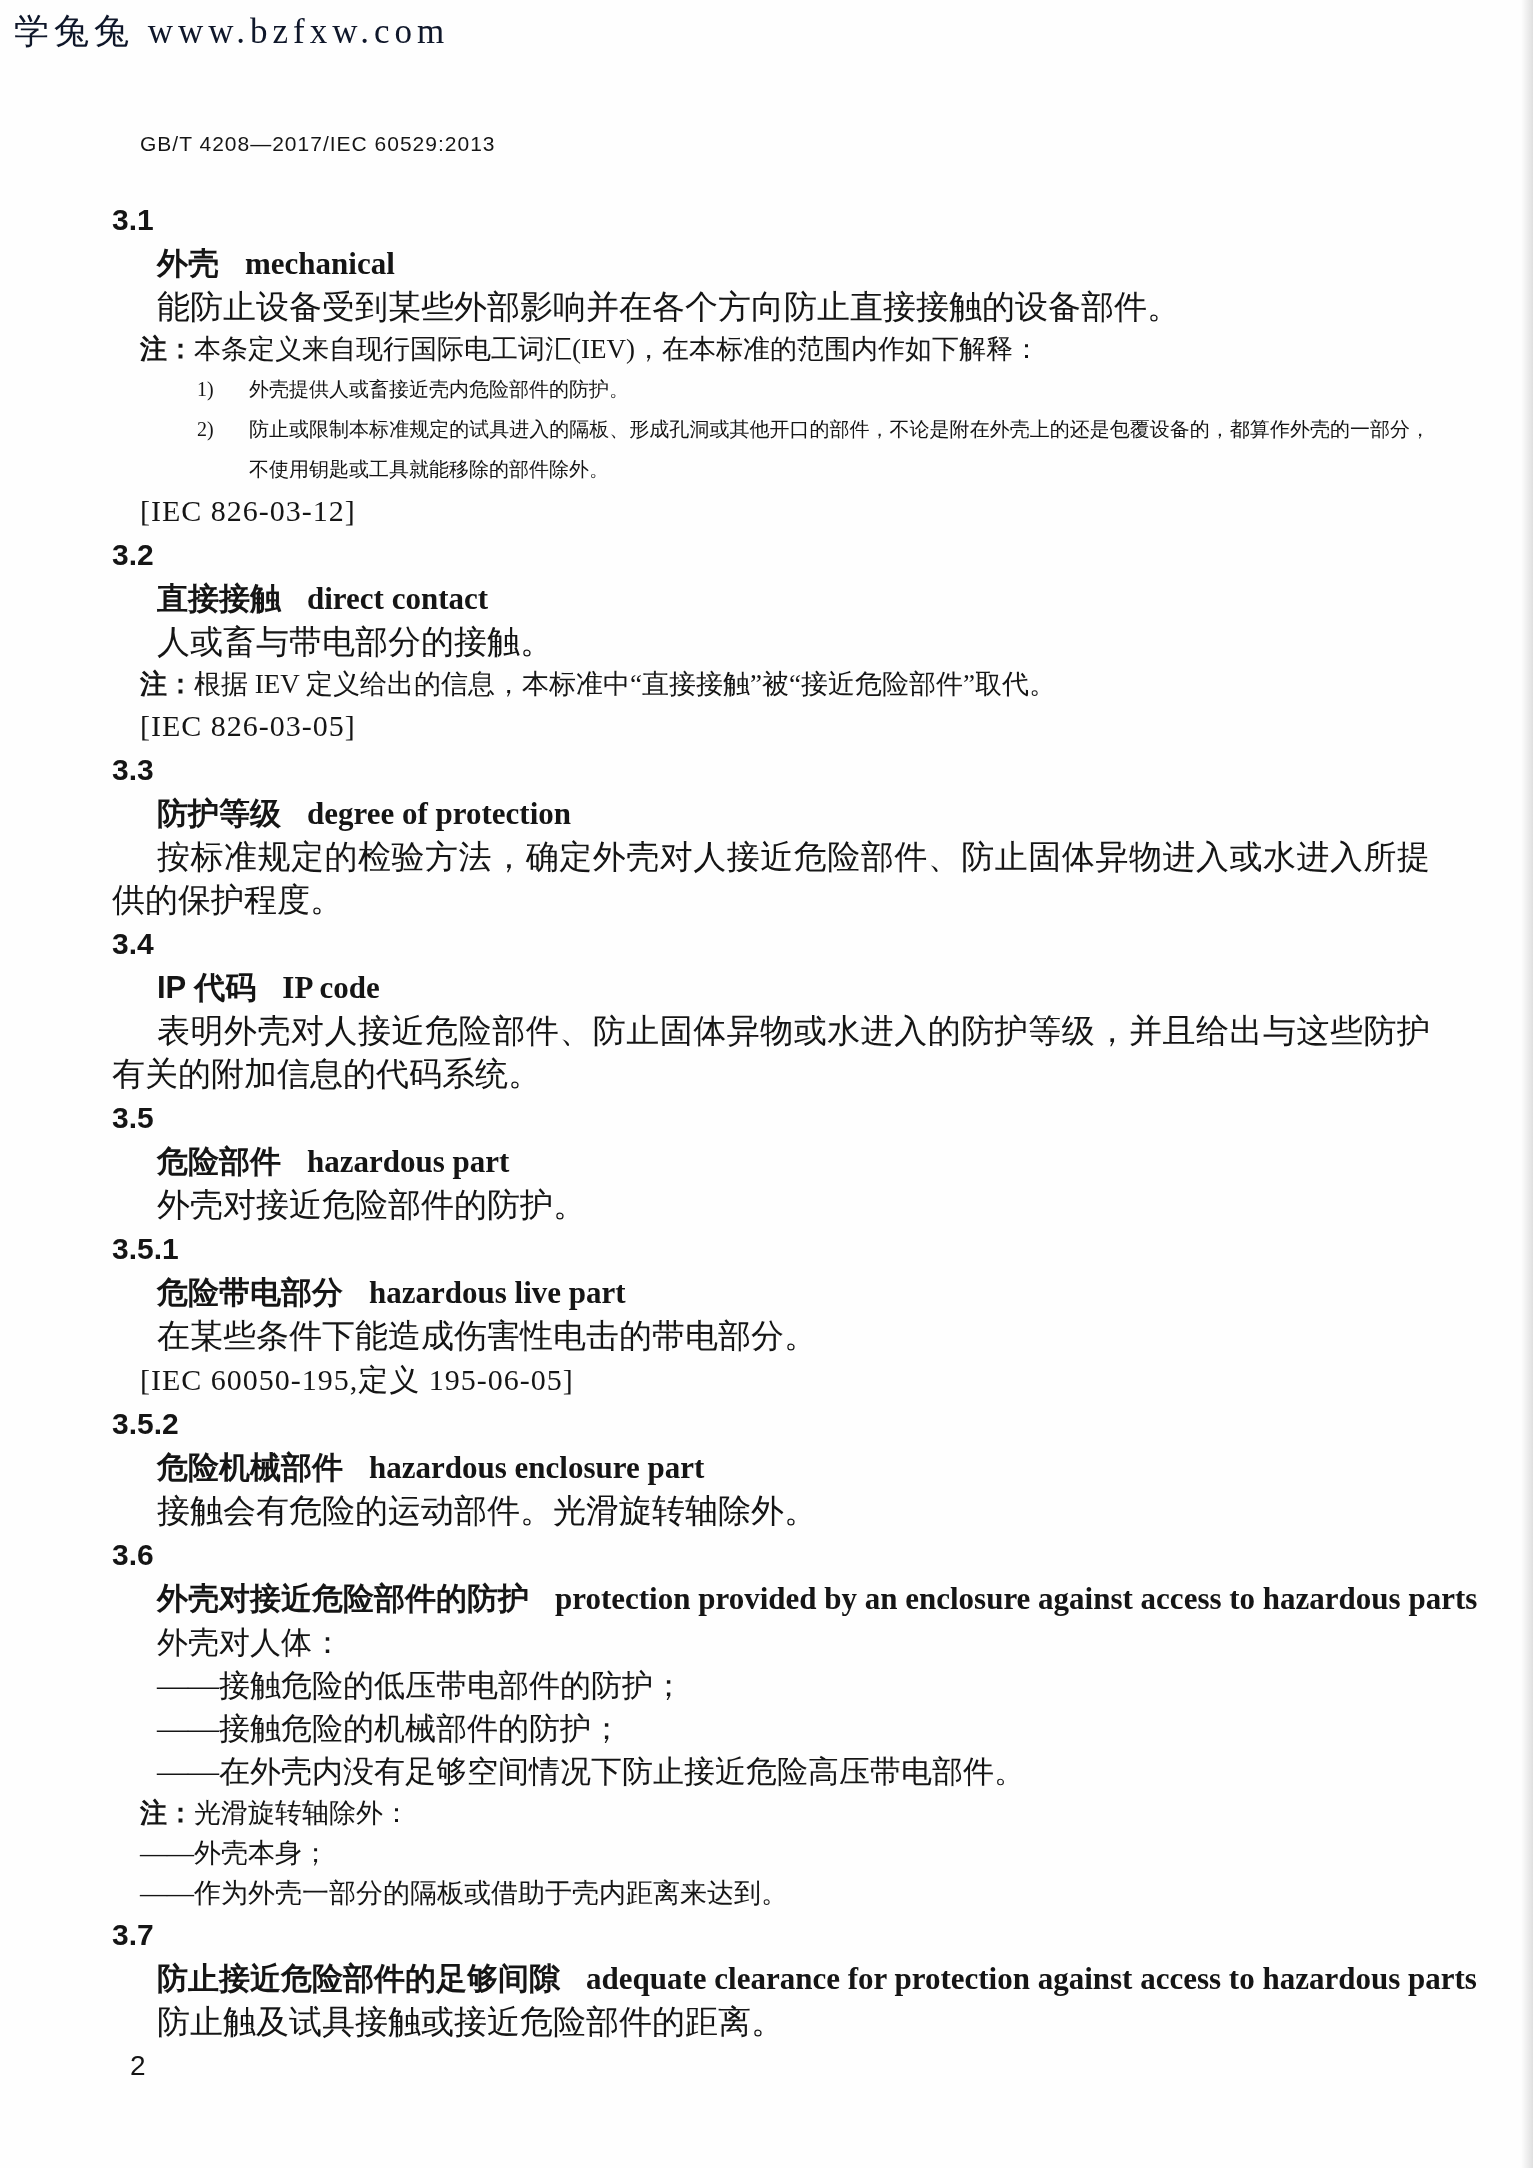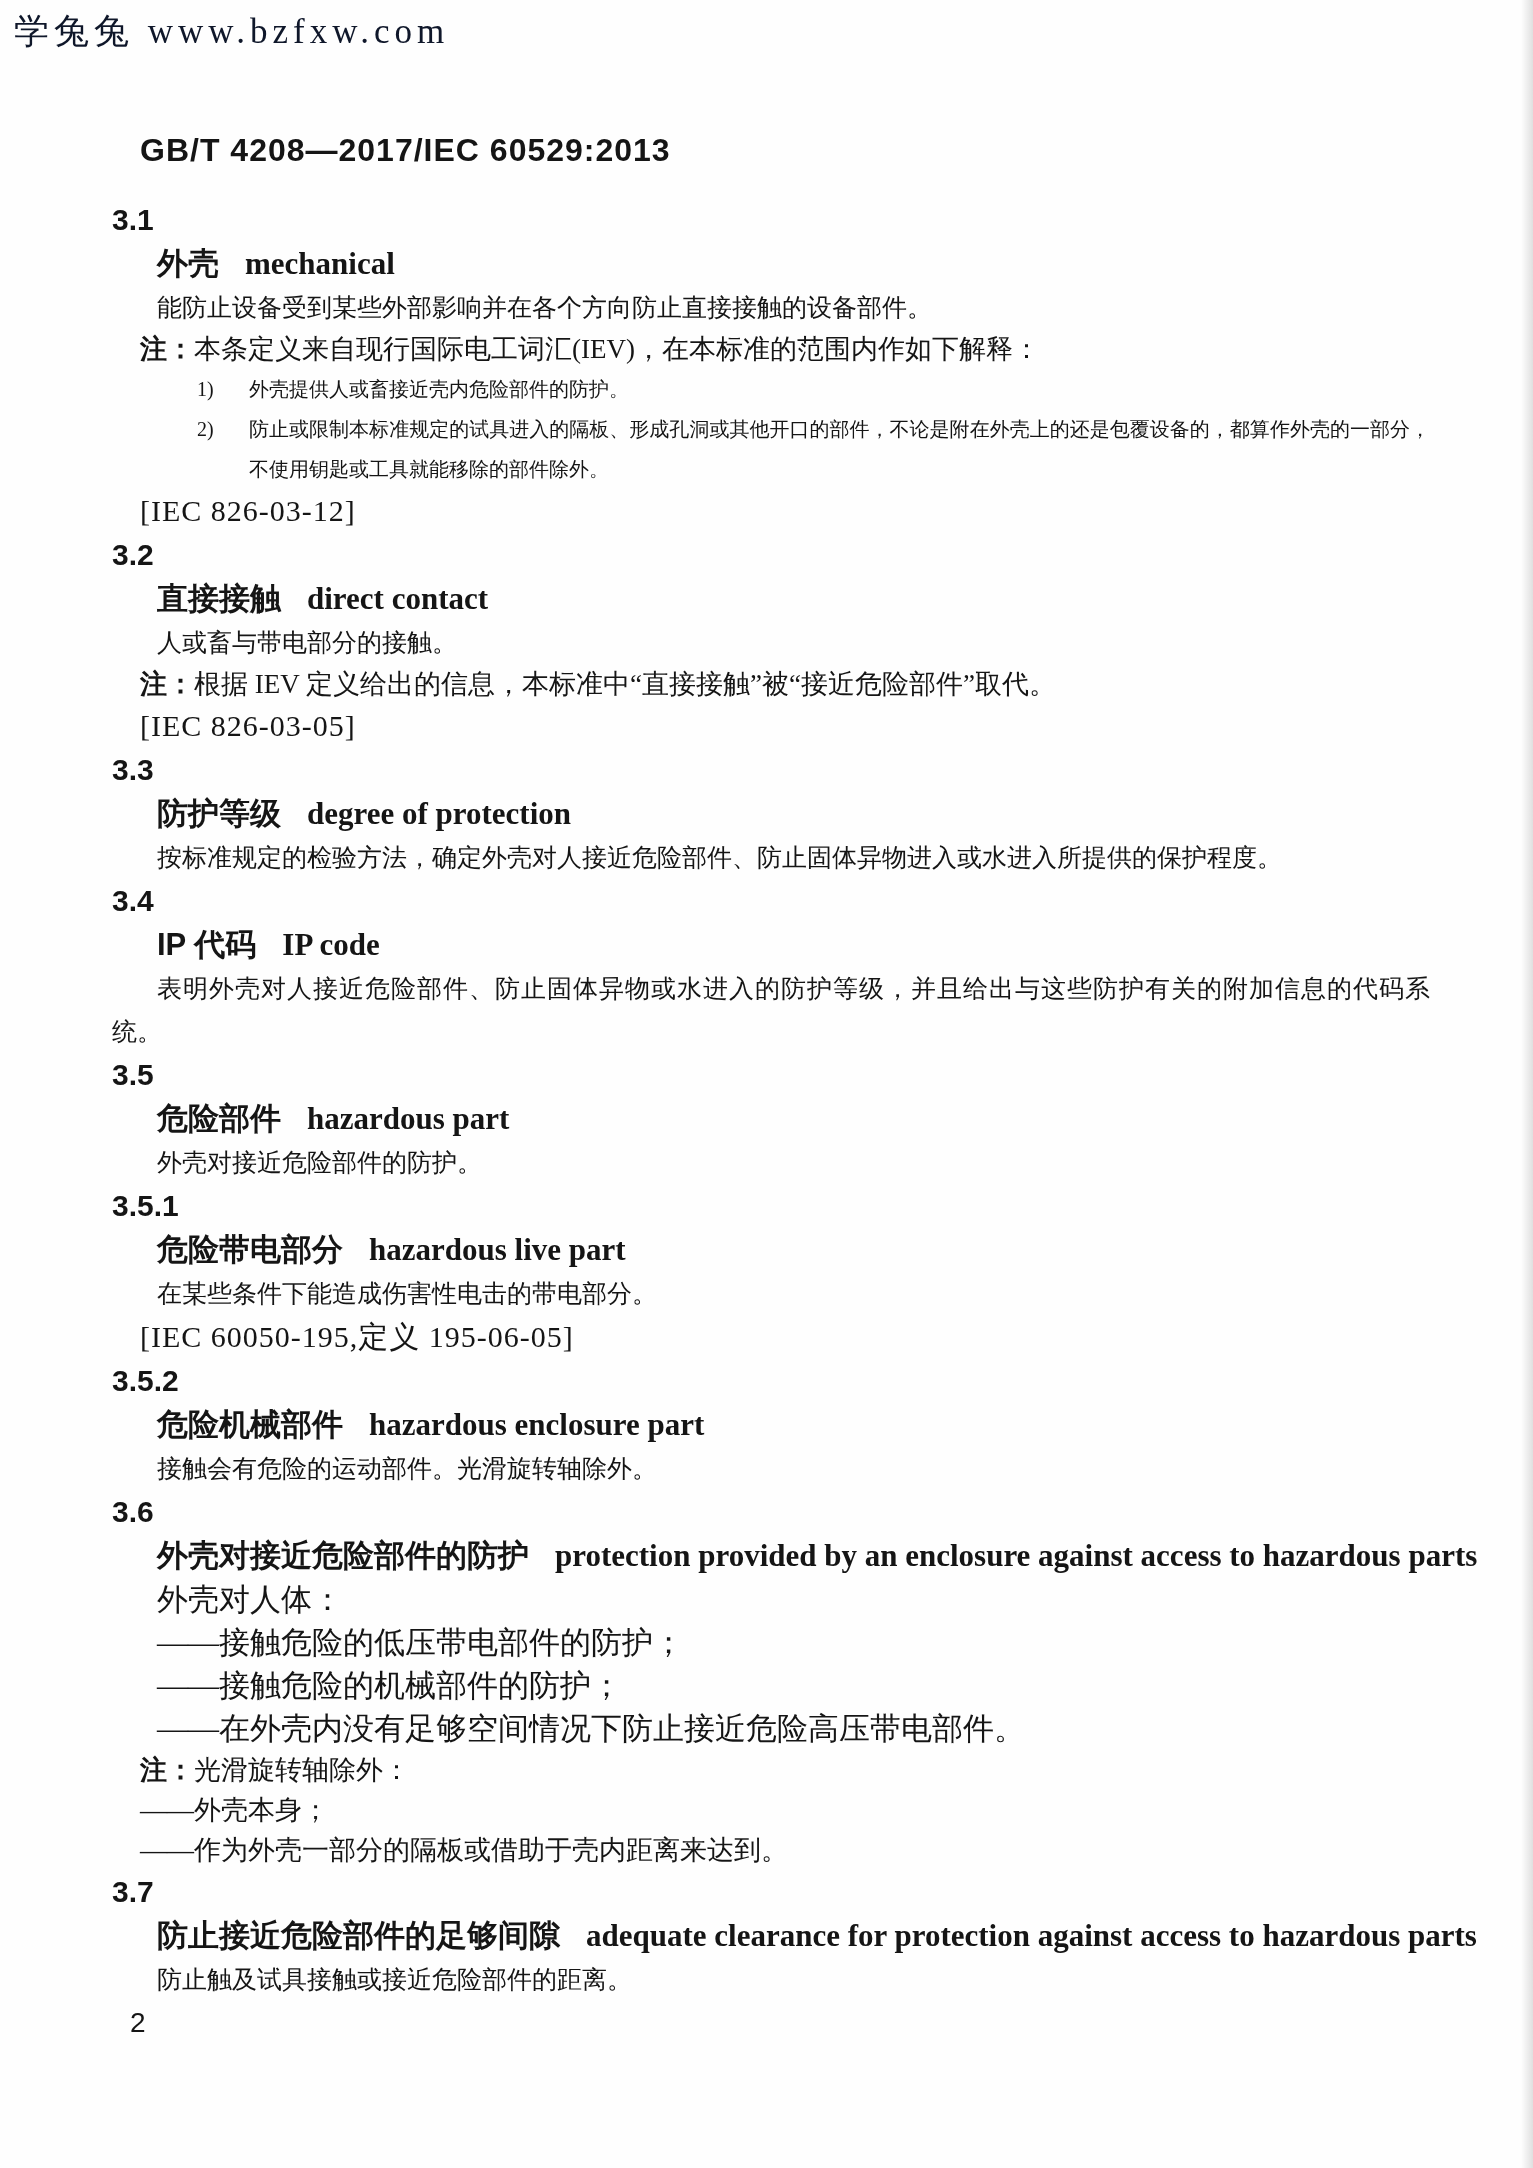--- a/index.html
+++ b/index.html
@@ -19,22 +19,22 @@
     font-size: 35px;
     letter-spacing: 5px;
     font-family: "Liberation Serif", "DejaVu Serif", serif;
     white-space: nowrap;
     user-select: none;
   }
   .doc-header {
     position: absolute;
     left: 140px;
     top: 132px;
-    font-size: 32px;
-    font-weight: 700;
+    font-size: 21px;
+    font-weight: 400;
     font-family: "Liberation Sans", "DejaVu Sans", sans-serif;
     letter-spacing: 1px;
   }
   .content {
     position: absolute;
     left: 112px;
     top: 198px;
     width: 1318px;
   }
   .sec-num {
@@ -52,21 +52,21 @@
   .term .cn {
     font-family: "Liberation Sans", "DejaVu Sans", sans-serif;
     font-weight: 700;
   }
   .term .en {
     font-family: "Liberation Serif", "DejaVu Serif", serif;
     font-weight: 700;
     margin-left: 26px;
   }
   .para {
-    font-size: 25px;
+    font-size: 33px;
     line-height: 43px;
     text-indent: 45px;
     text-align: justify;
   }
   .dash-item {
     padding-left: 45px;
     font-size: 31px;
     line-height: 43px;
   }
   .note {

